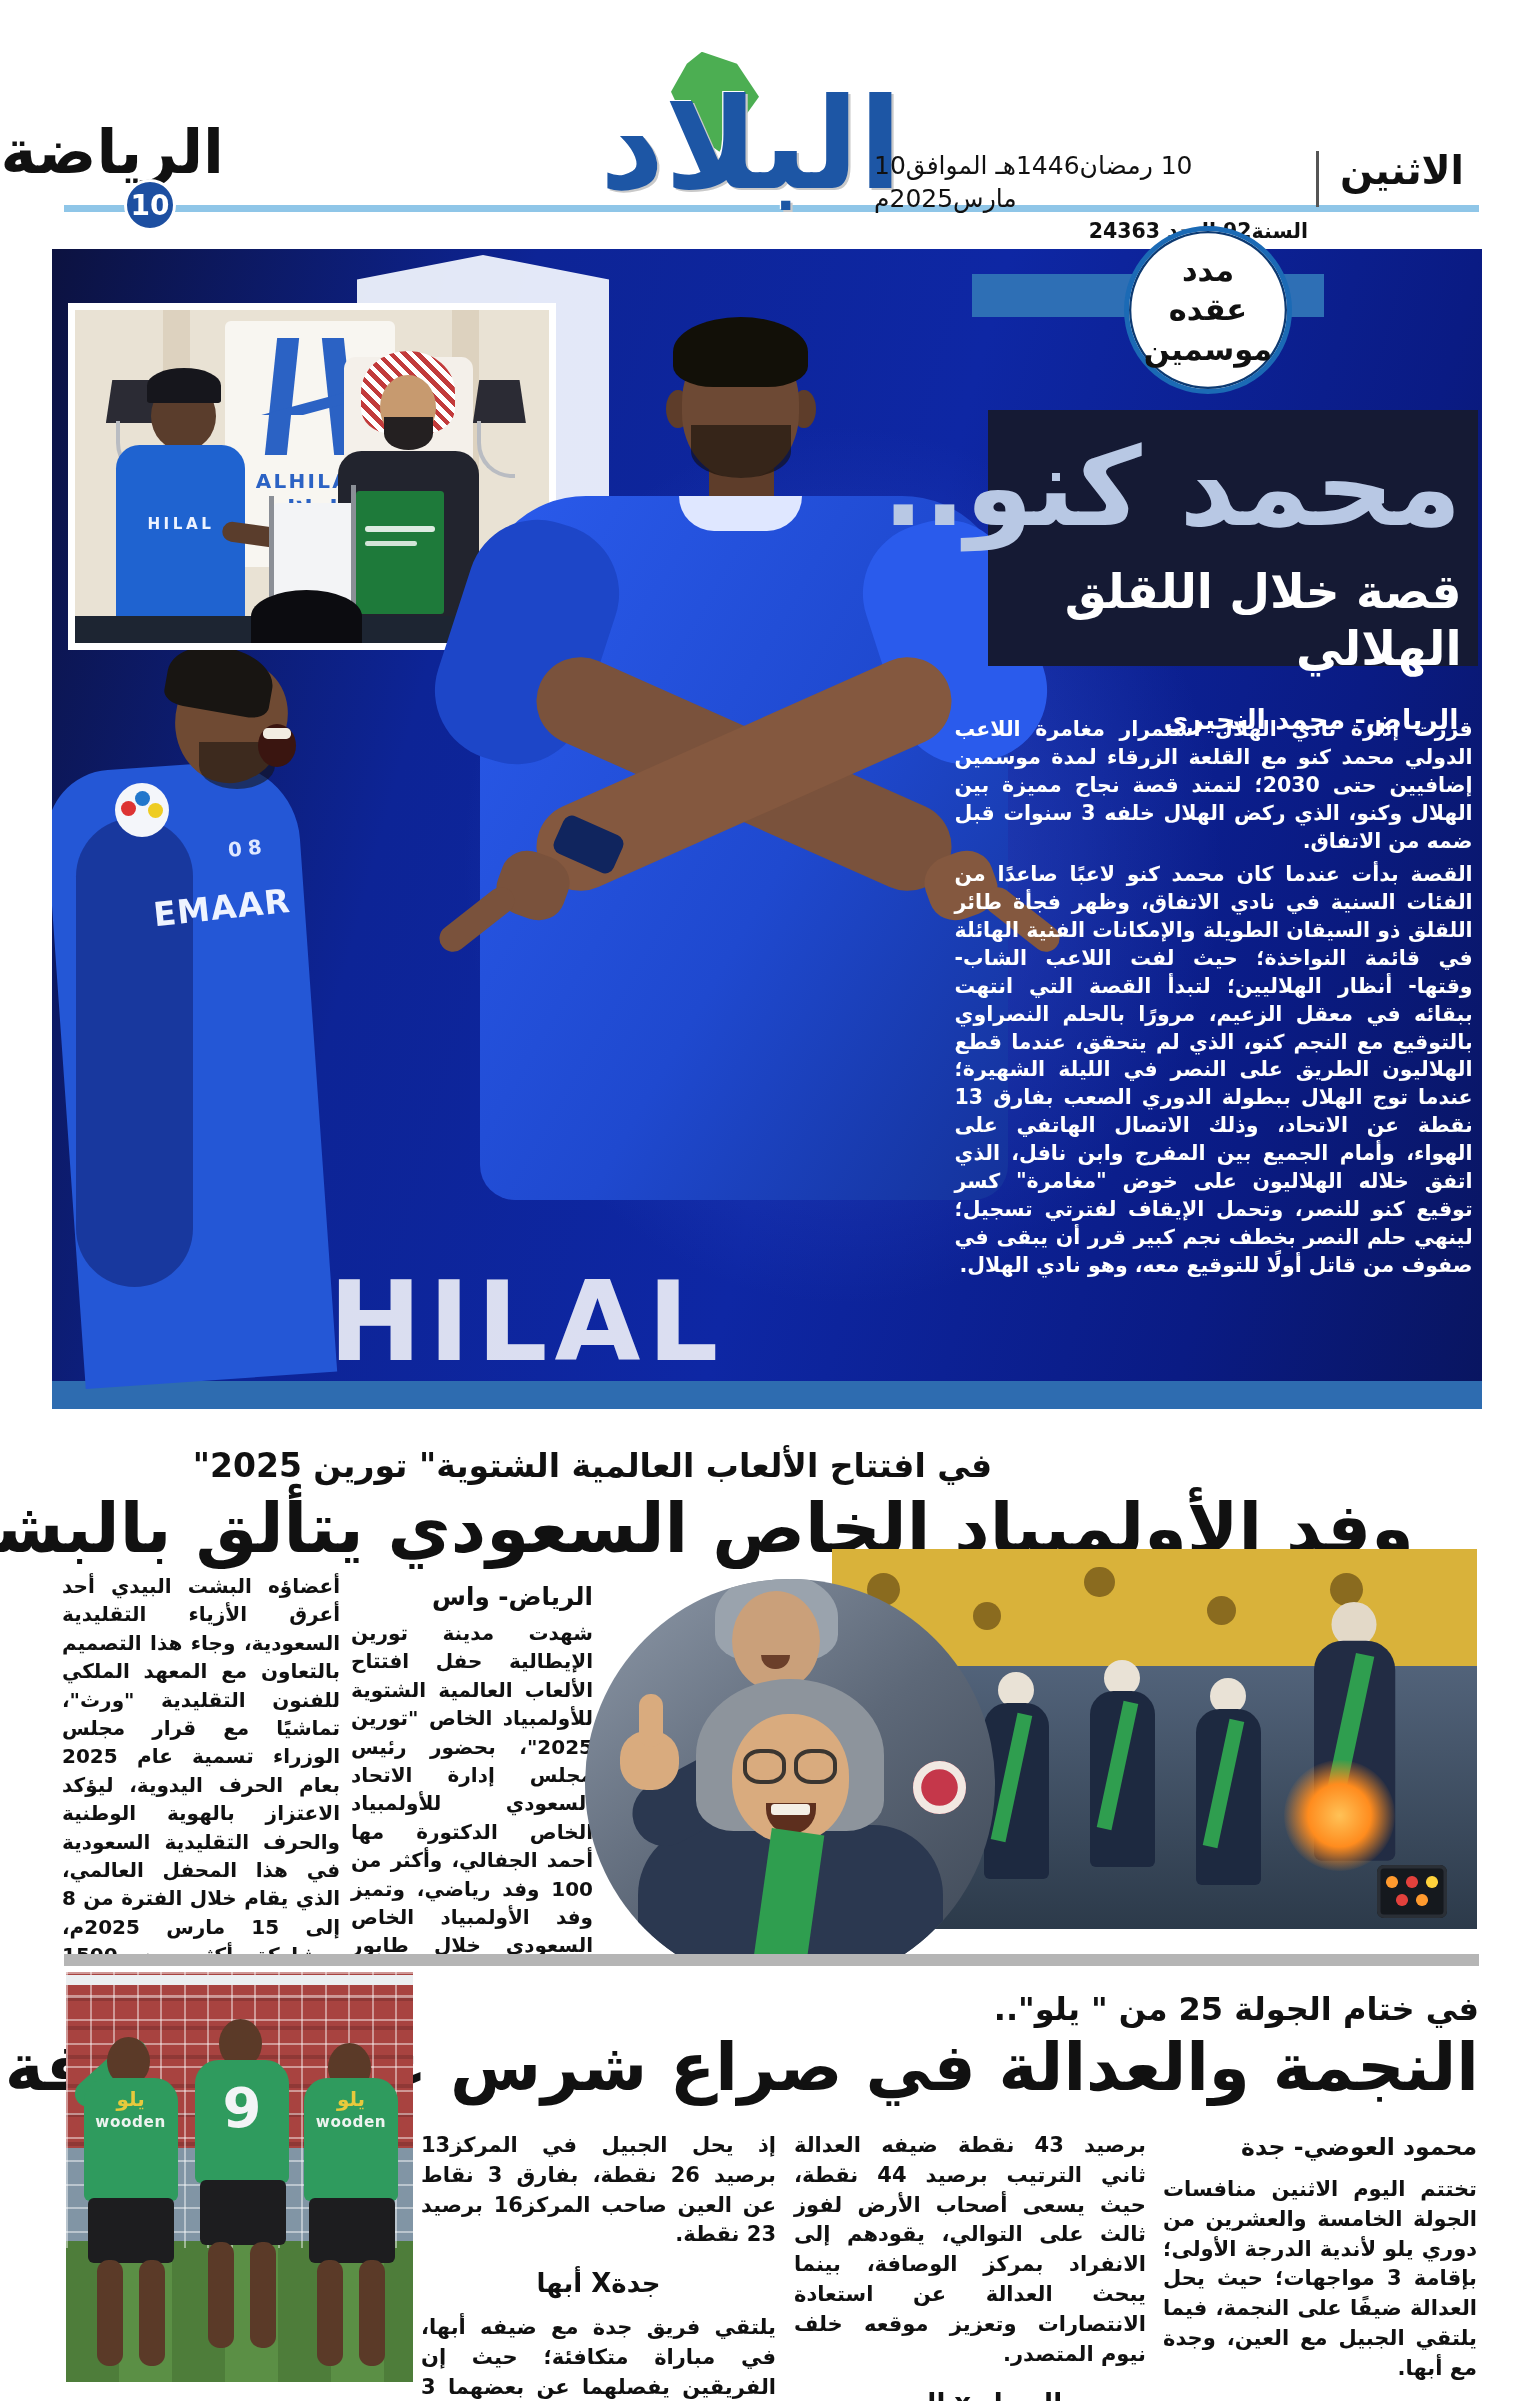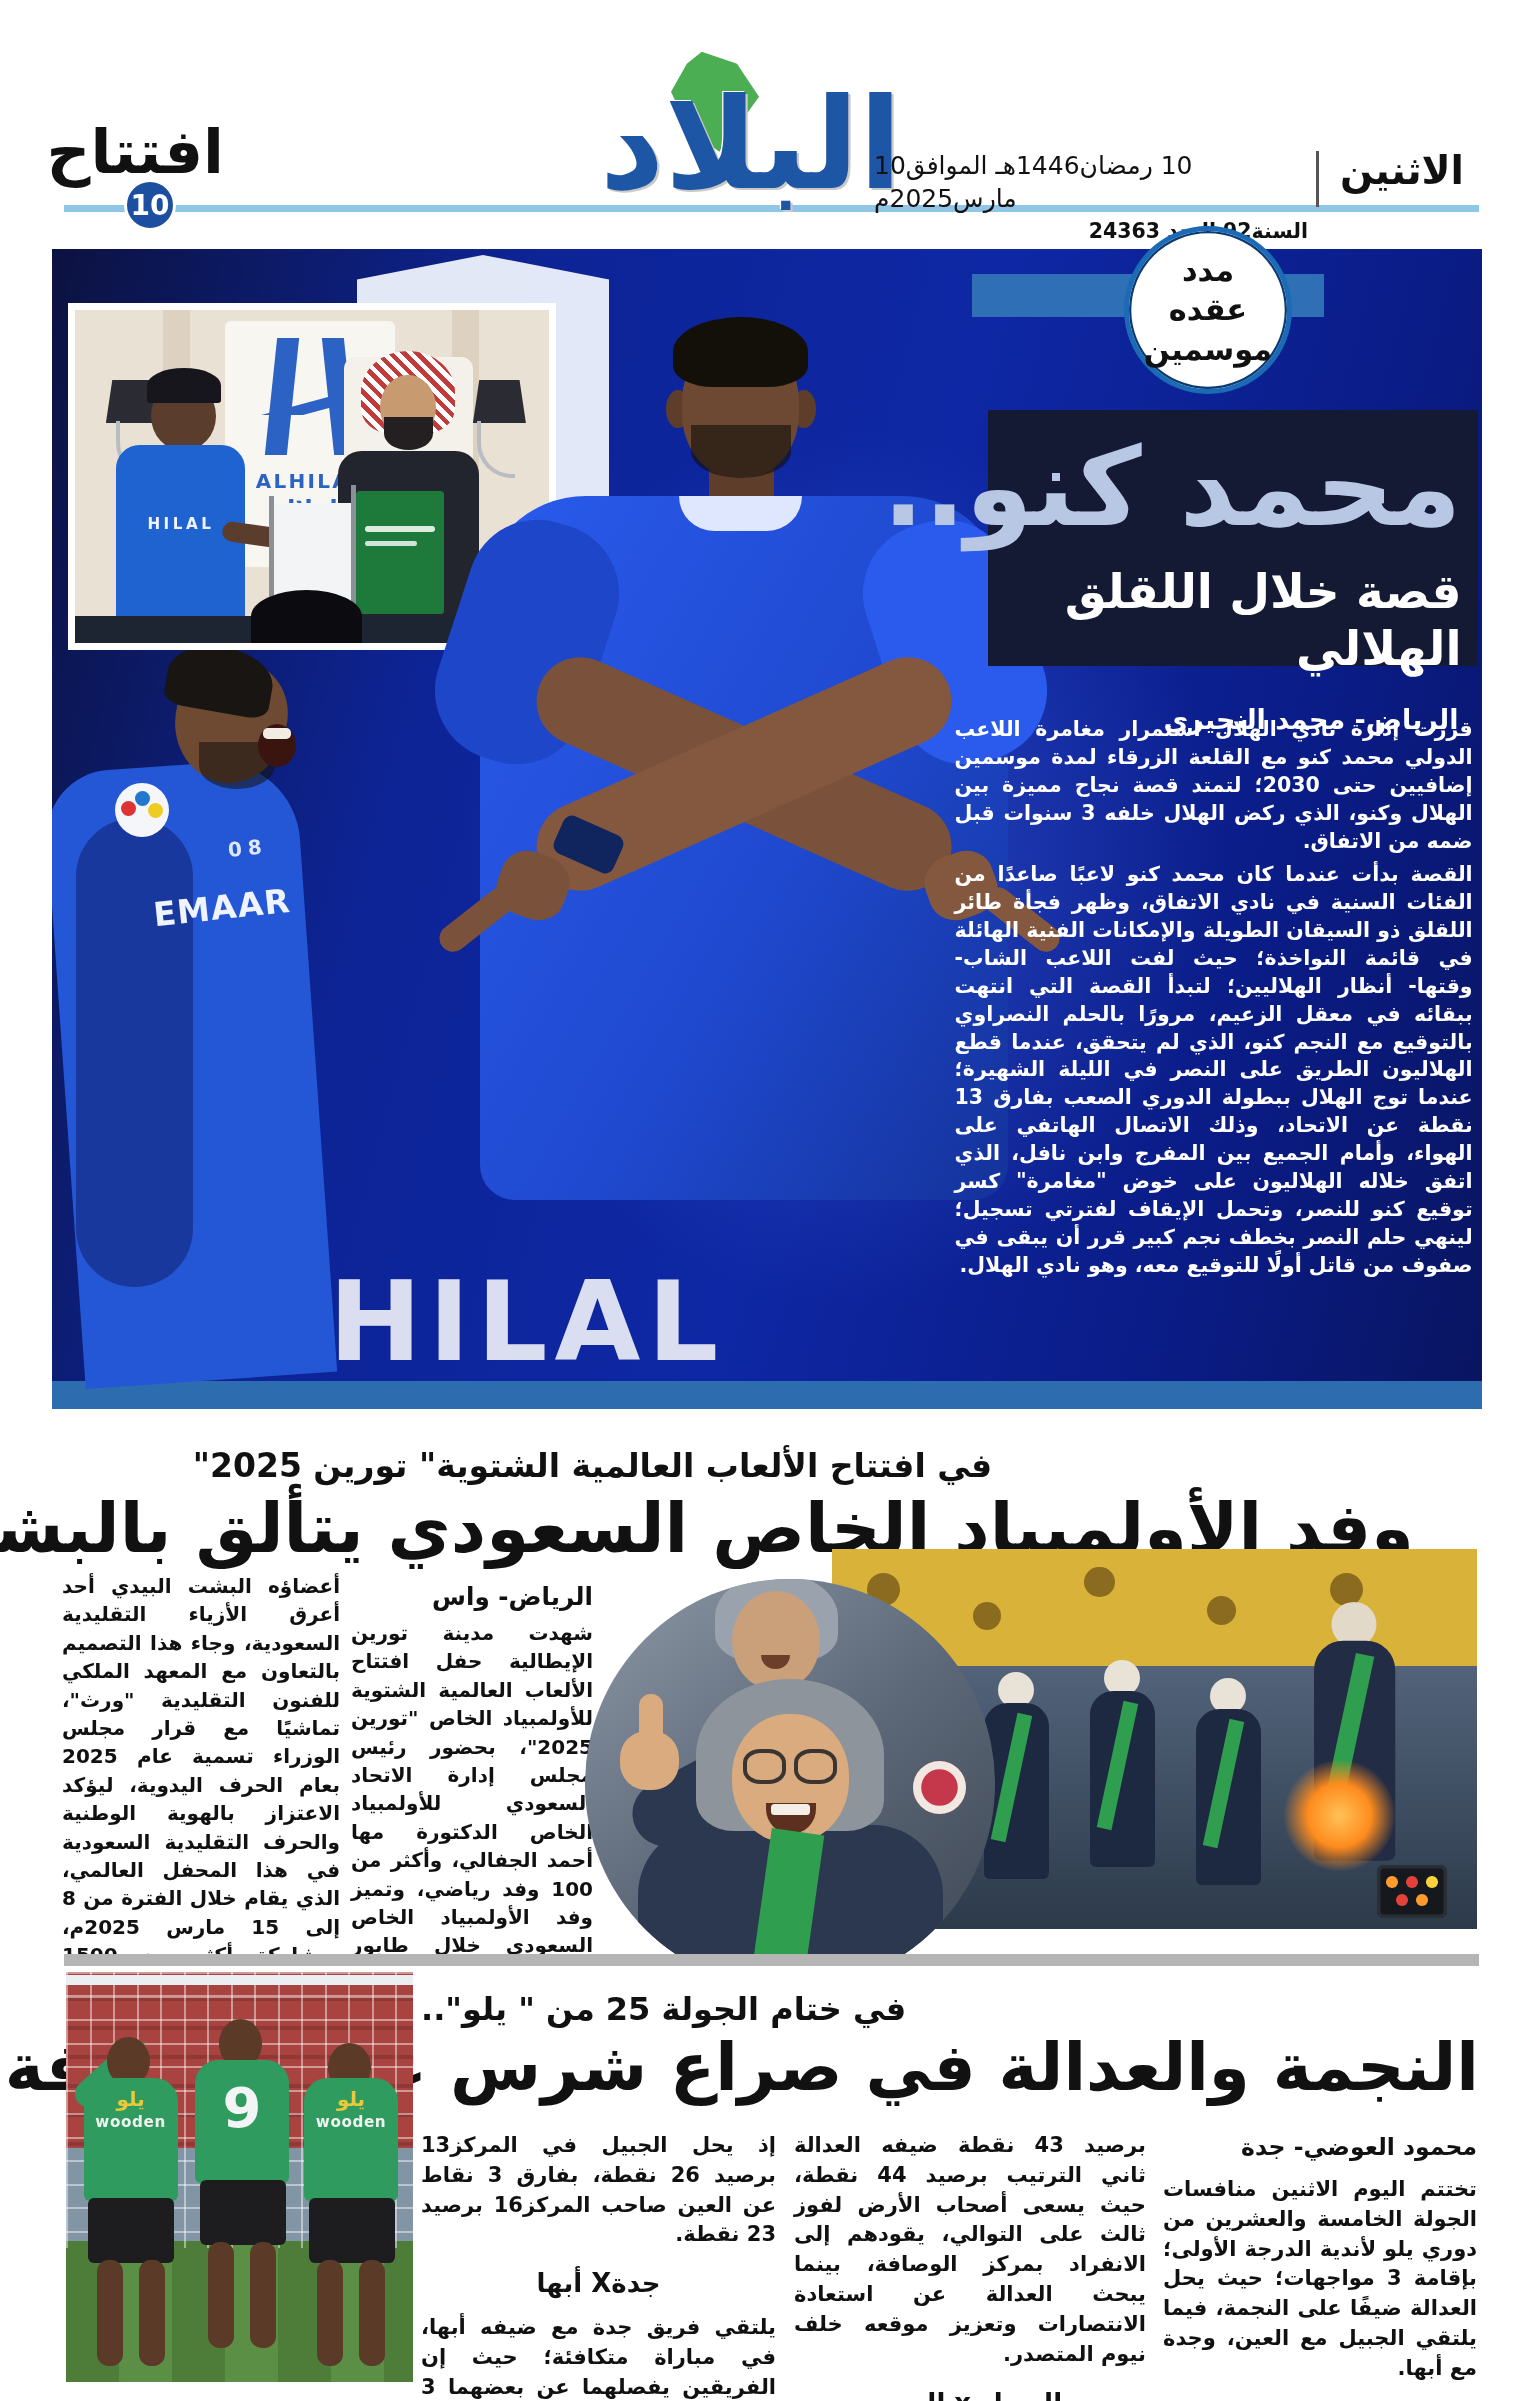--- a/index.html
+++ b/index.html
@@ -159,21 +159,21 @@
   .cp-arm{position:absolute;left:41px;top:176px;width:176px;height:65px;border-radius:35px;background:#2b3850;transform:rotate(-28deg);}
   .cp-fist{position:absolute;left:35px;top:152px;width:59px;height:59px;border-radius:45%;background:#d9ab7e;}
   .cp-thumb{position:absolute;left:54px;top:115px;width:23.5px;height:53px;border-radius:11.7px;background:#d9ab7e;}
   .cp-rosette{position:absolute;left:328px;top:182px;width:53px;height:53px;border-radius:50%;background:#c5374a;box-shadow:inset 0 0 0 8.2px #f1e8e2;}
 
   
   .divider{position:absolute;left:65px;right:35px;top:1954px;height:11.7px;background:#b5b5b5;}
 
   
   .section3{position:absolute;left:0;top:1966px;width:1515px;height:436px;overflow:hidden;background:#fff;}
-  .s3-kicker{position:absolute;left:422px;right:35px;top:23.5px;text-align:left;font-size:32px;font-weight:900;color:#111;direction:rtl;}
+  .s3-kicker{position:absolute;left:422px;right:35px;top:23.5px;text-align:right;font-size:32px;font-weight:900;color:#111;direction:rtl;}
   .s3-headline{position:absolute;left:387px;right:35px;top:63px;text-align:center;font-size:66px;font-weight:900;color:#111;direction:rtl;white-space:nowrap;}
   .s3-col{position:absolute;top:165px;direction:rtl;text-align:justify;font-size:21px;font-weight:600;line-height:1.42;color:#111;}
   .s3-col1{left:1164px;width:314px;}
   .s3-col2{left:795px;width:352px;}
   .s3-col3{left:422px;width:355px;}
   .s3-byline{font-size:23.5px;font-weight:900;margin:0 0 10.6px 0;direction:rtl;}
   .sub-head{text-align:center;font-size:26px;font-weight:900;margin:15.2px 0 10.6px 0;direction:rtl;}
   .s3-col p{margin:0;}
 
   .green-photo{position:absolute;left:67px;top:5.9px;width:347px;height:410px;overflow:hidden;background:#8195a5;}
@@ -196,21 +196,21 @@
   .g-sp1{position:absolute;left:0;width:94px;top:50px;text-align:center;font-size:20px;font-weight:900;color:#e8c93c;direction:rtl;}
   .g-sp2{position:absolute;left:0;width:94px;top:76px;text-align:center;font-size:15.2px;font-weight:700;color:#eef3f0;letter-spacing:0.6px;}
 </style>
 </head>
 <body>
 
 <div class="page">
 
   <div>
     <div class="masthead-rule"></div>
-    <div class="section-label">افتتاح</div>
+    <div class="section-label">الرياضة</div>
     <div class="page-circle">
       <span>10</span>
     </div>
     <div class="logo-wrap">
       <div class="logo-map"></div>
       <div class="logo-text">البلاد</div>
     </div>
     <div class="day-label">الاثنين</div>
     <div class="day-divider"></div>
     <div class="date-block">

